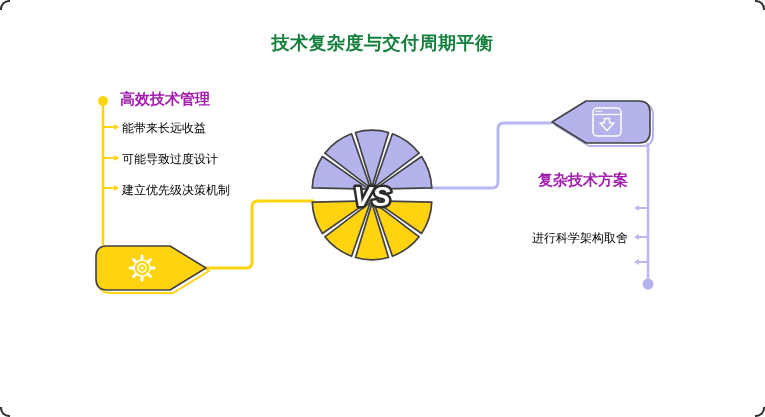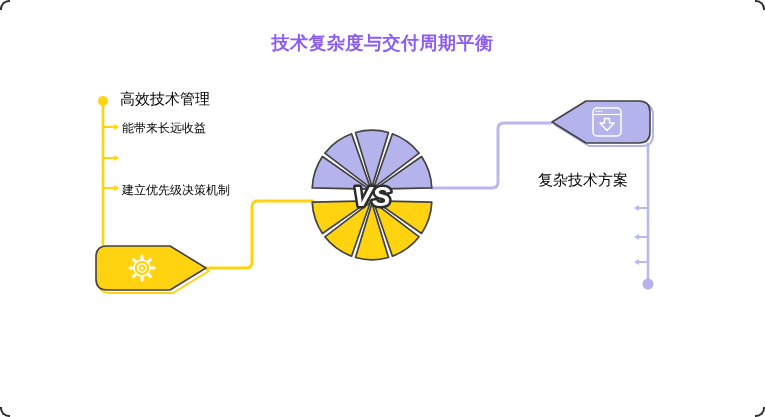--- a/index.html
+++ b/index.html
@@ -4,22 +4,22 @@
 <style>
   html,body{margin:0;padding:0;background:#ffffff;}
   body{font-family:"Liberation Sans","DejaVu Sans",sans-serif;}
   .card{position:relative;width:765px;height:417px;background:#ffffff;overflow:hidden;}
   .corner{position:absolute;width:8px;height:8px;border:2px solid #2e2e2e;pointer-events:none;}
   .corner.tl{top:0;left:0;border-right:none;border-bottom:none;border-top-left-radius:9px;}
   .corner.tr{top:0;right:0;border-left:none;border-bottom:none;border-top-right-radius:9px;}
   .corner.bl{bottom:0;left:0;border-right:none;border-top:none;border-bottom-left-radius:9px;}
   .corner.br{bottom:0;right:0;border-left:none;border-top:none;border-bottom-right-radius:9px;}
   .abs{position:absolute;white-space:nowrap;}
-  .title{top:31px;left:0;right:0;text-align:center;font-size:18px;font-weight:bold;color:#8b5cf6;letter-spacing:0.5px;}
-  .heading{font-size:15px;font-weight:normal;color:#000000;}
+  .title{top:31px;left:0;right:0;text-align:center;font-size:18px;font-weight:bold;color:#15803d;letter-spacing:0.5px;}
+  .heading{font-size:15px;font-weight:bold;color:#a21caf;}
   .item{font-size:12px;color:#000000;}
   .left-heading{left:120px;top:90px;}
   .l-item1{left:122px;top:120px;}
   .l-item2{left:122px;top:151px;}
   .l-item3{left:122px;top:182px;}
   .right-heading{right:137px;top:171px;}
   .r-item1{right:137px;top:201px;}
   .r-item2{right:137px;top:230px;}
   .r-item3{right:137px;top:256px;}
   svg.layer{position:absolute;left:0;top:0;}
@@ -31,23 +31,25 @@
 <div class="card">
   <div class="corner tl"></div>
   <div class="corner tr"></div>
   <div class="corner bl"></div>
   <div class="corner br"></div>
 
   <div class="abs title">技术复杂度与交付周期平衡</div>
 
   <div class="abs heading left-heading">高效技术管理</div>
   <div class="abs item l-item1">能带来长远收益</div>
+  <div class="abs item l-item2">可能导致过度设计</div>
   <div class="abs item l-item3">建立优先级决策机制</div>
 
   <div class="abs heading right-heading">复杂技术方案</div>
+  <div class="abs item r-item2">进行科学架构取舍</div>
 
   <svg class="layer" width="765" height="417" viewBox="0 0 765 417">
 
     <path d="M103,104 V250" fill="none" stroke-width="2.6" stroke-linecap="round" stroke="#FFD30F"></path>
     <circle cx="103" cy="101" r="5" fill="#FFD30F"></circle>
     <g stroke="#FFD30F" stroke-width="2" stroke-linecap="round">
       <line x1="104" y1="127" x2="113" y2="127"></line>
       <line x1="104" y1="158" x2="113" y2="158"></line>
       <line x1="104" y1="188" x2="113" y2="188"></line>
     </g>

